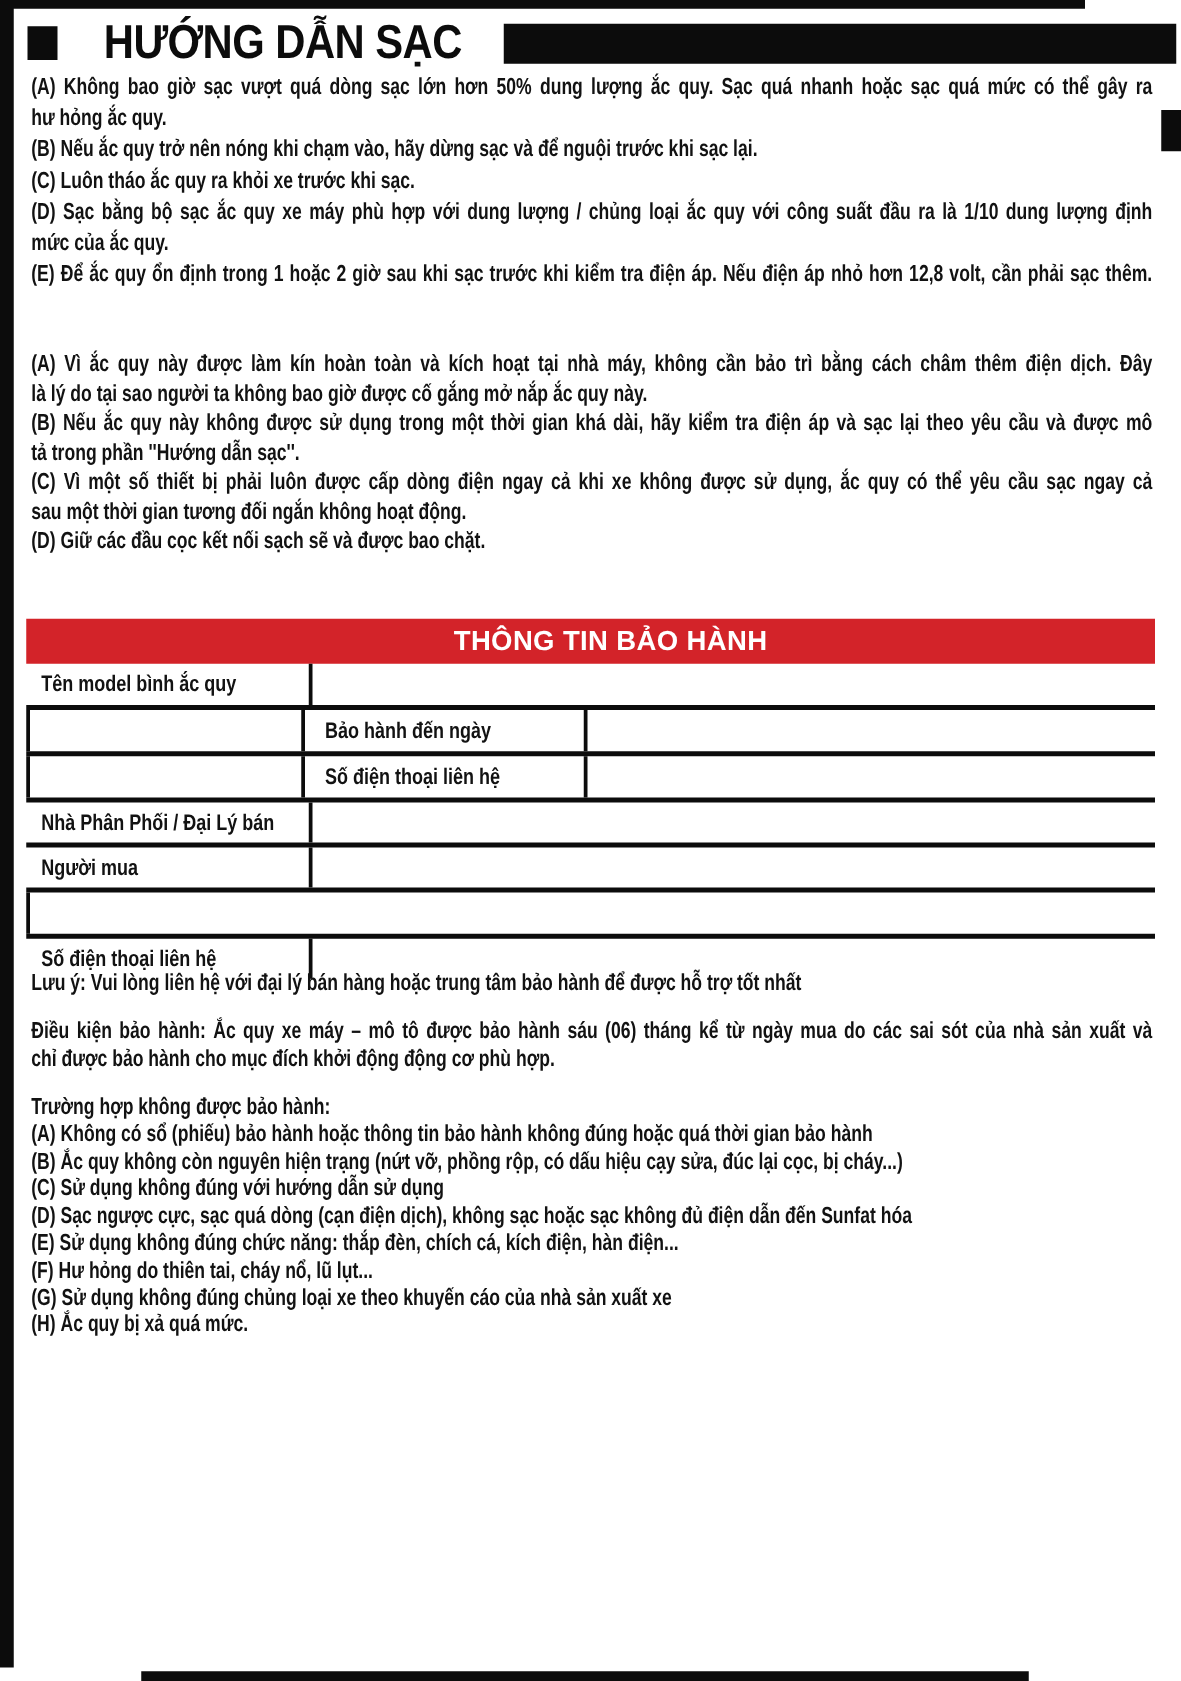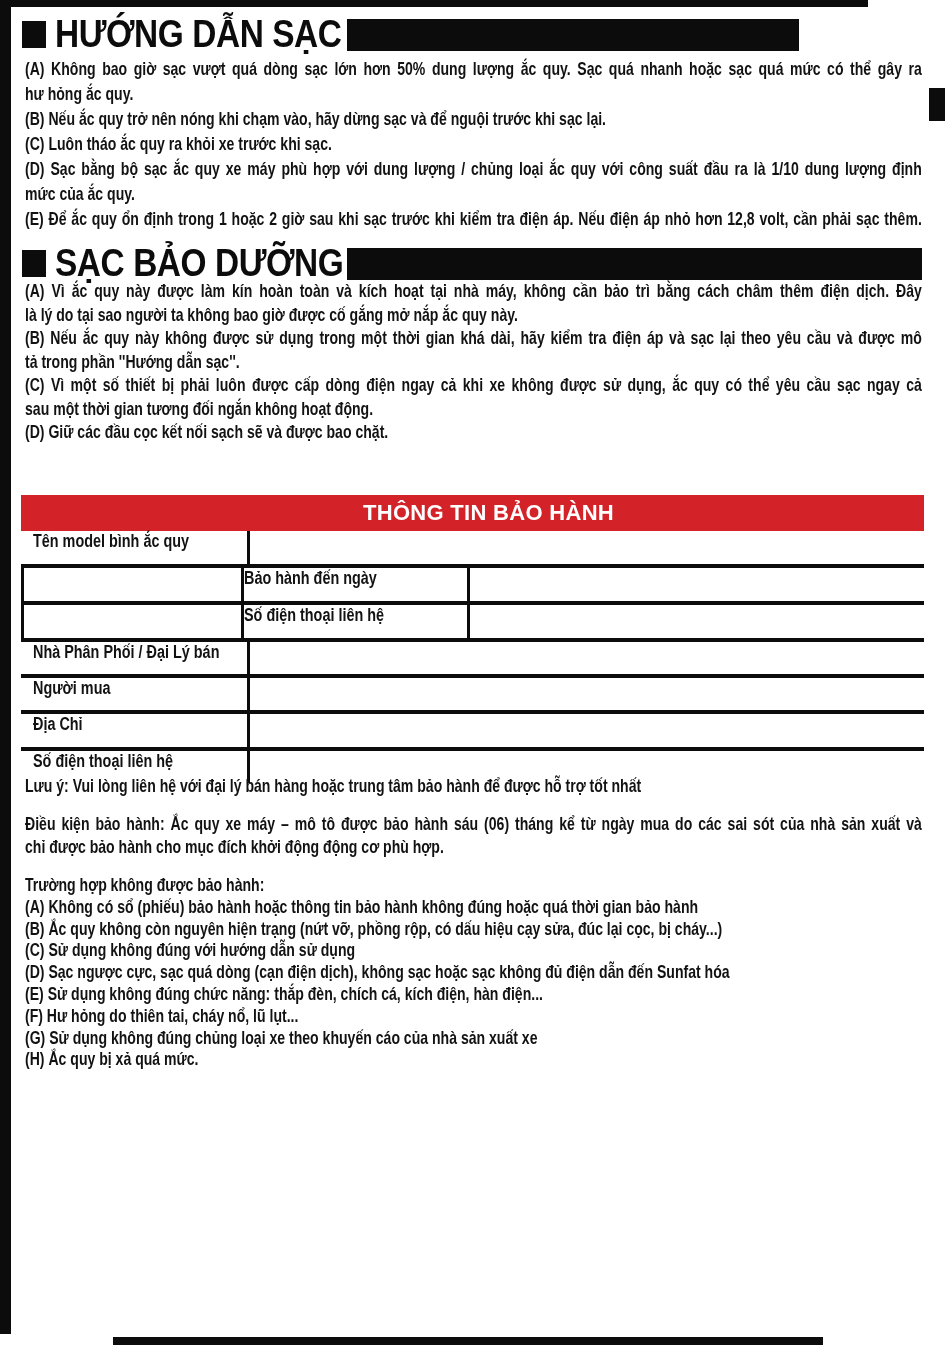--- a/index.html
+++ b/index.html
@@ -58,67 +58,60 @@
     background:var(--red);
     display:flex;align-items:center;justify-content:center;
   }
   .banner-text{color:#ffffff;font-size:22px;letter-spacing:0.3px;margin-left:32px;}
 
   
   .wtable{left:21px;top:531px;width:903px;}
   .trow{display:flex;height:33px;border-bottom:4px solid var(--bar);}
   .trow.r4,.trow.r5{height:32px;}
   .trow.last{height:32px;border-bottom:none;}
-  .c{display:flex;align-items:flex-start;box-sizing:border-box;}
+  .c{display:flex;align-items:center;box-sizing:border-box;}
   .c.lab{width:226px;padding-left:12px;}
   .c.val{flex:1 1 auto;border-left:3px solid var(--bar);}
   .c.val2{width:220px;border-left:3px solid var(--bar);}
-  .c.lab2{width:226px;padding-left:0;border-left:3px solid var(--bar);}
+  .c.lab2{width:226px;padding-left:16px;border-left:3px solid var(--bar);}
   .cxs{
     display:inline-block;font-size:18px;white-space:nowrap;
     transform:scaleX(0.8);transform-origin:0 50%;
   }
   .note-dk{left:25px;top:812px;}
   .note-excl{left:25px;top:874px;}
 </style>
 </head>
 <body>
 
 <div class="page">
 
   <div class="abs edge edge-left"></div>
   <div class="abs edge edge-top"></div>
   <div class="abs edge edge-right-block"></div>
   <div class="abs edge edge-bottom"></div>
 
-  <div class="abs head" style="left:22px;top:18px;width:777px;">
+  <div class="abs head" style="left:22px;top:18px;width:919px;gap:28px;">
     <span class="sq"></span>
     <span class="ttl-box">
       <span class="ttl">HƯỚNG DẪN SẠC</span>
     </span>
     <span class="hbar"></span>
   </div>
 
   <div class="abs cx lh25" style="left:25px;top:56px;">
       <div class="line">(A) Không bao giờ sạc vượt quá dòng sạc lớn hơn 50% dung lượng ắc quy. Sạc quá nhanh hoặc sạc quá mức có thể gây ra</div>
       <div class="line last">hư hỏng ắc quy.</div>
       <div class="line last">(B) Nếu ắc quy trở nên nóng khi chạm vào, hãy dừng sạc và để nguội trước khi sạc lại.</div>
       <div class="line last">(C) Luôn tháo ắc quy ra khỏi xe trước khi sạc.</div>
       <div class="line">(D) Sạc bằng bộ sạc ắc quy xe máy phù hợp với dung lượng / chủng loại ắc quy với công suất đầu ra là 1/10 dung lượng định</div>
       <div class="line last">mức của ắc quy.</div>
       <div class="line">(E) Để ắc quy ổn định trong 1 hoặc 2 giờ sau khi sạc trước khi kiểm tra điện áp. Nếu điện áp nhỏ hơn 12,8 volt, cần phải sạc thêm.</div>
     </div>
 
-  <div class="abs head" style="left:22px;top:247px;width:900px;">
-    <span class="sq"></span>
-    <span class="ttl-box">
-      <span class="ttl">SẠC BẢO DƯỠNG</span>
-    </span>
-    <span class="hbar"></span>
-  </div>
 
   <div class="abs cx lh235" style="left:25px;top:279px;">
       <div class="line">(A) Vì ắc quy này được làm kín hoàn toàn và kích hoạt tại nhà máy, không cần bảo trì bằng cách châm thêm điện dịch.  Đây</div>
       <div class="line last">là lý do tại sao người ta không bao giờ được cố gắng mở nắp ắc quy này.</div>
       <div class="line">(B) Nếu ắc quy này không được sử dụng trong một thời gian khá dài, hãy kiểm tra điện áp và sạc lại theo yêu cầu và được mô</div>
       <div class="line last">tả trong phần ''Hướng dẫn sạc''.</div>
       <div class="line">(C) Vì một số thiết bị phải luôn được cấp dòng điện ngay cả khi xe không được sử dụng, ắc quy có thể yêu cầu sạc ngay cả</div>
       <div class="line last">sau một thời gian tương đối ngắn không hoạt động.</div>
       <div class="line last">(D) Giữ các đầu cọc kết nối sạch sẽ và được bao chặt.</div>
     </div>
@@ -168,23 +161,20 @@
     </div>
     <div class="trow r4">
       <div class="c lab">
           <span class="cxs">Người mua</span>
         </div>
       <div class="c val">
           <span></span>
         </div>
     </div>
     <div class="trow">
-      <div class="c lab">
-          <span class="cxs">Địa Chỉ</span>
-        </div>
       <div class="c val">
           <span></span>
         </div>
     </div>
     <div class="trow last">
       <div class="c lab">
           <span class="cxs">Số điện thoại liên hệ</span>
         </div>
       <div class="c val">
           <span></span>

